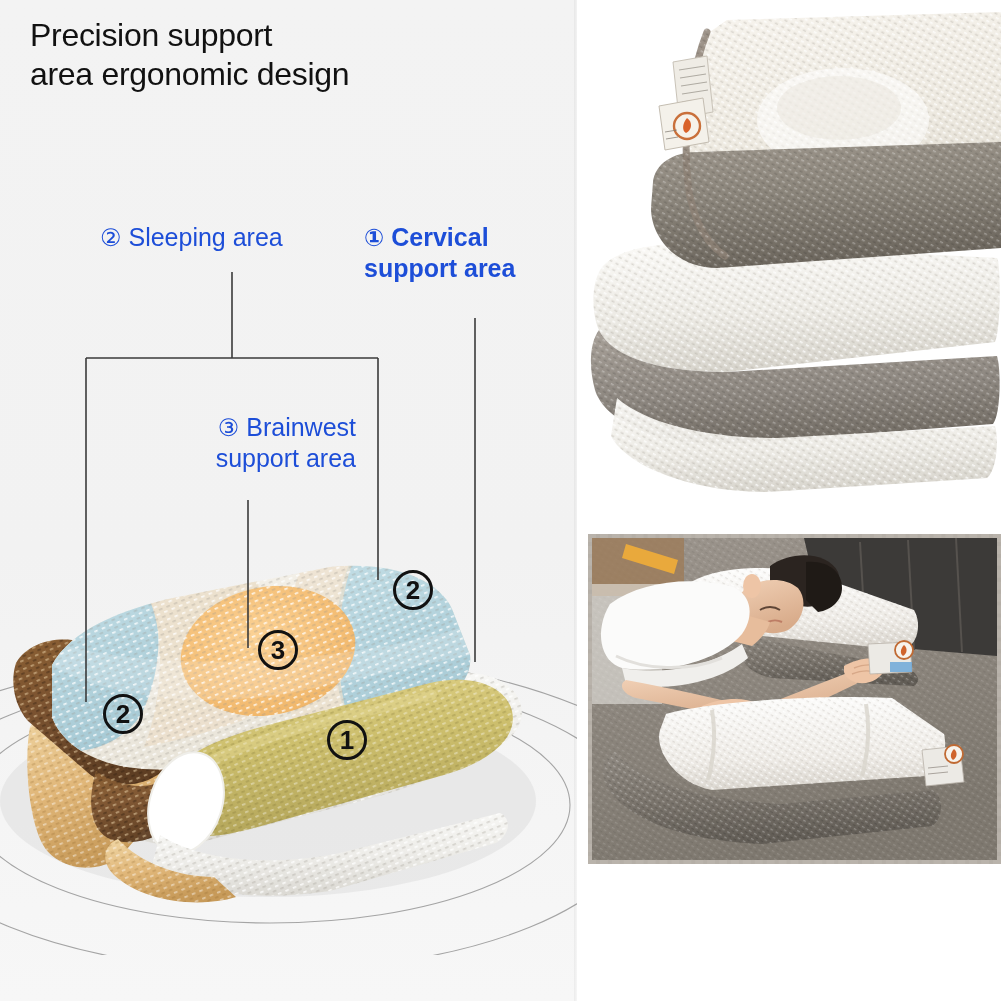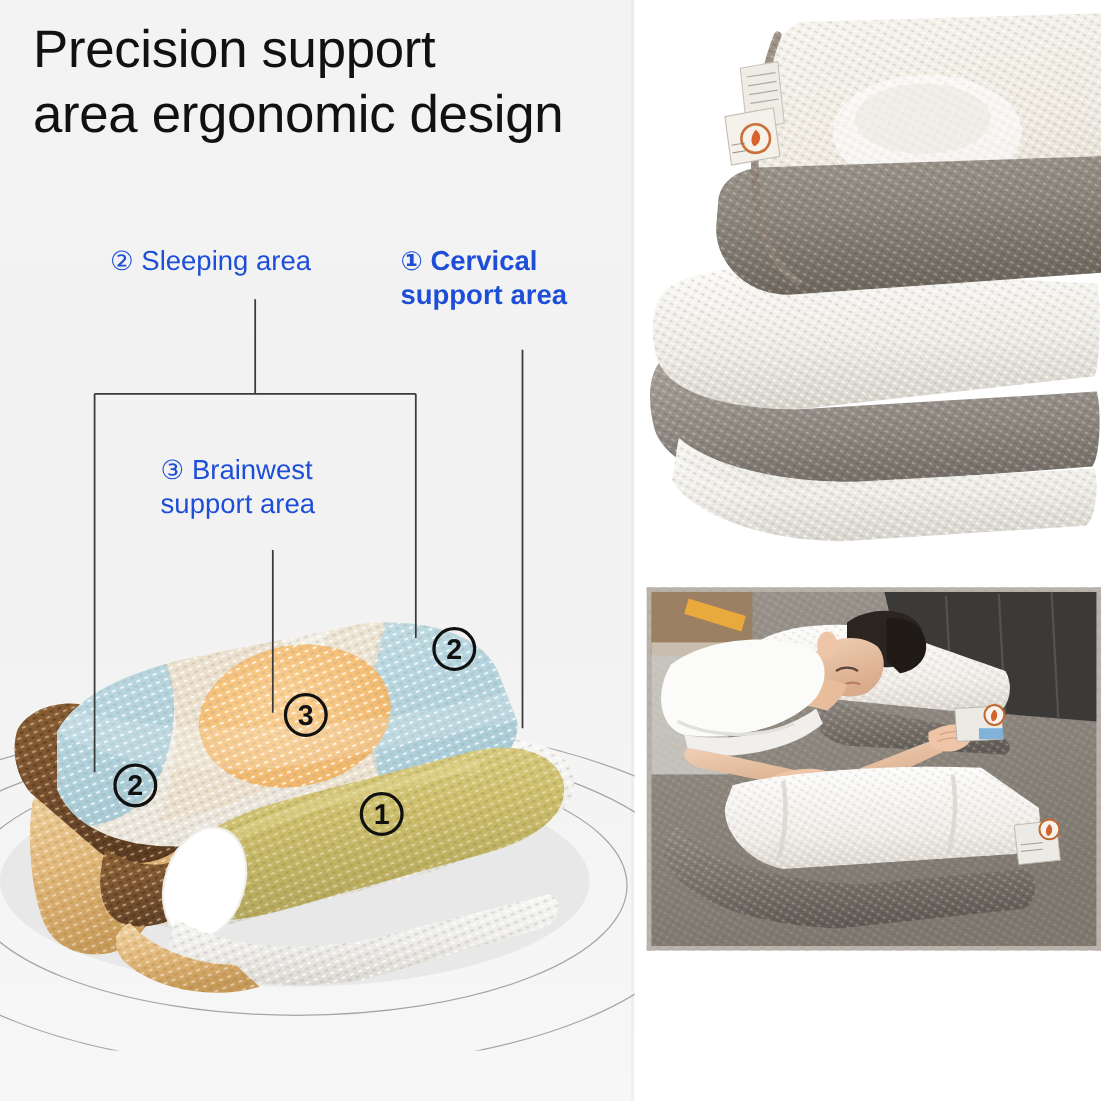--- a/index.html
+++ b/index.html
@@ -19,31 +19,31 @@
     content:"";position:absolute;right:0;top:0;width:3px;height:100%;
     background:linear-gradient(90deg,rgba(0,0,0,0.05),rgba(0,0,0,0));
   }
   .right-panel{
     position:absolute;left:577px;top:0;width:424px;height:1001px;background:#ffffff;
   }
 
   
   .headline{
     position:absolute;left:30px;top:16px;width:545px;
-    font-size:48px;line-height:1.23;color:#111;font-weight:400;
+    font-size:32px;line-height:1.23;color:#111;font-weight:400;
     letter-spacing:-0.3px;z-index:40;
   }
   .headline div{white-space:nowrap;}
 
   
   .callout{position:absolute;color:#1d4ed8;font-size:25px;line-height:1.22;z-index:30;}
   .callout .num{font-size:24px;}
   .c-sleeping{left:100px;top:222px;}
   .c-cervical{left:364px;top:222px;width:175px;font-weight:bold;}
-  .c-brain{left:146px;top:412px;width:210px;text-align:left;}
+  .c-brain{left:146px;top:412px;width:210px;text-align:right;}
 
   
   .leaders{position:absolute;left:0;top:0;width:577px;height:1001px;z-index:20;}
 
   
   .pillow-wrap{position:absolute;left:0;top:505px;width:577px;height:450px;z-index:10;}
   .pillow-svg{position:absolute;left:0;top:0;}
 
   
   .marker{

